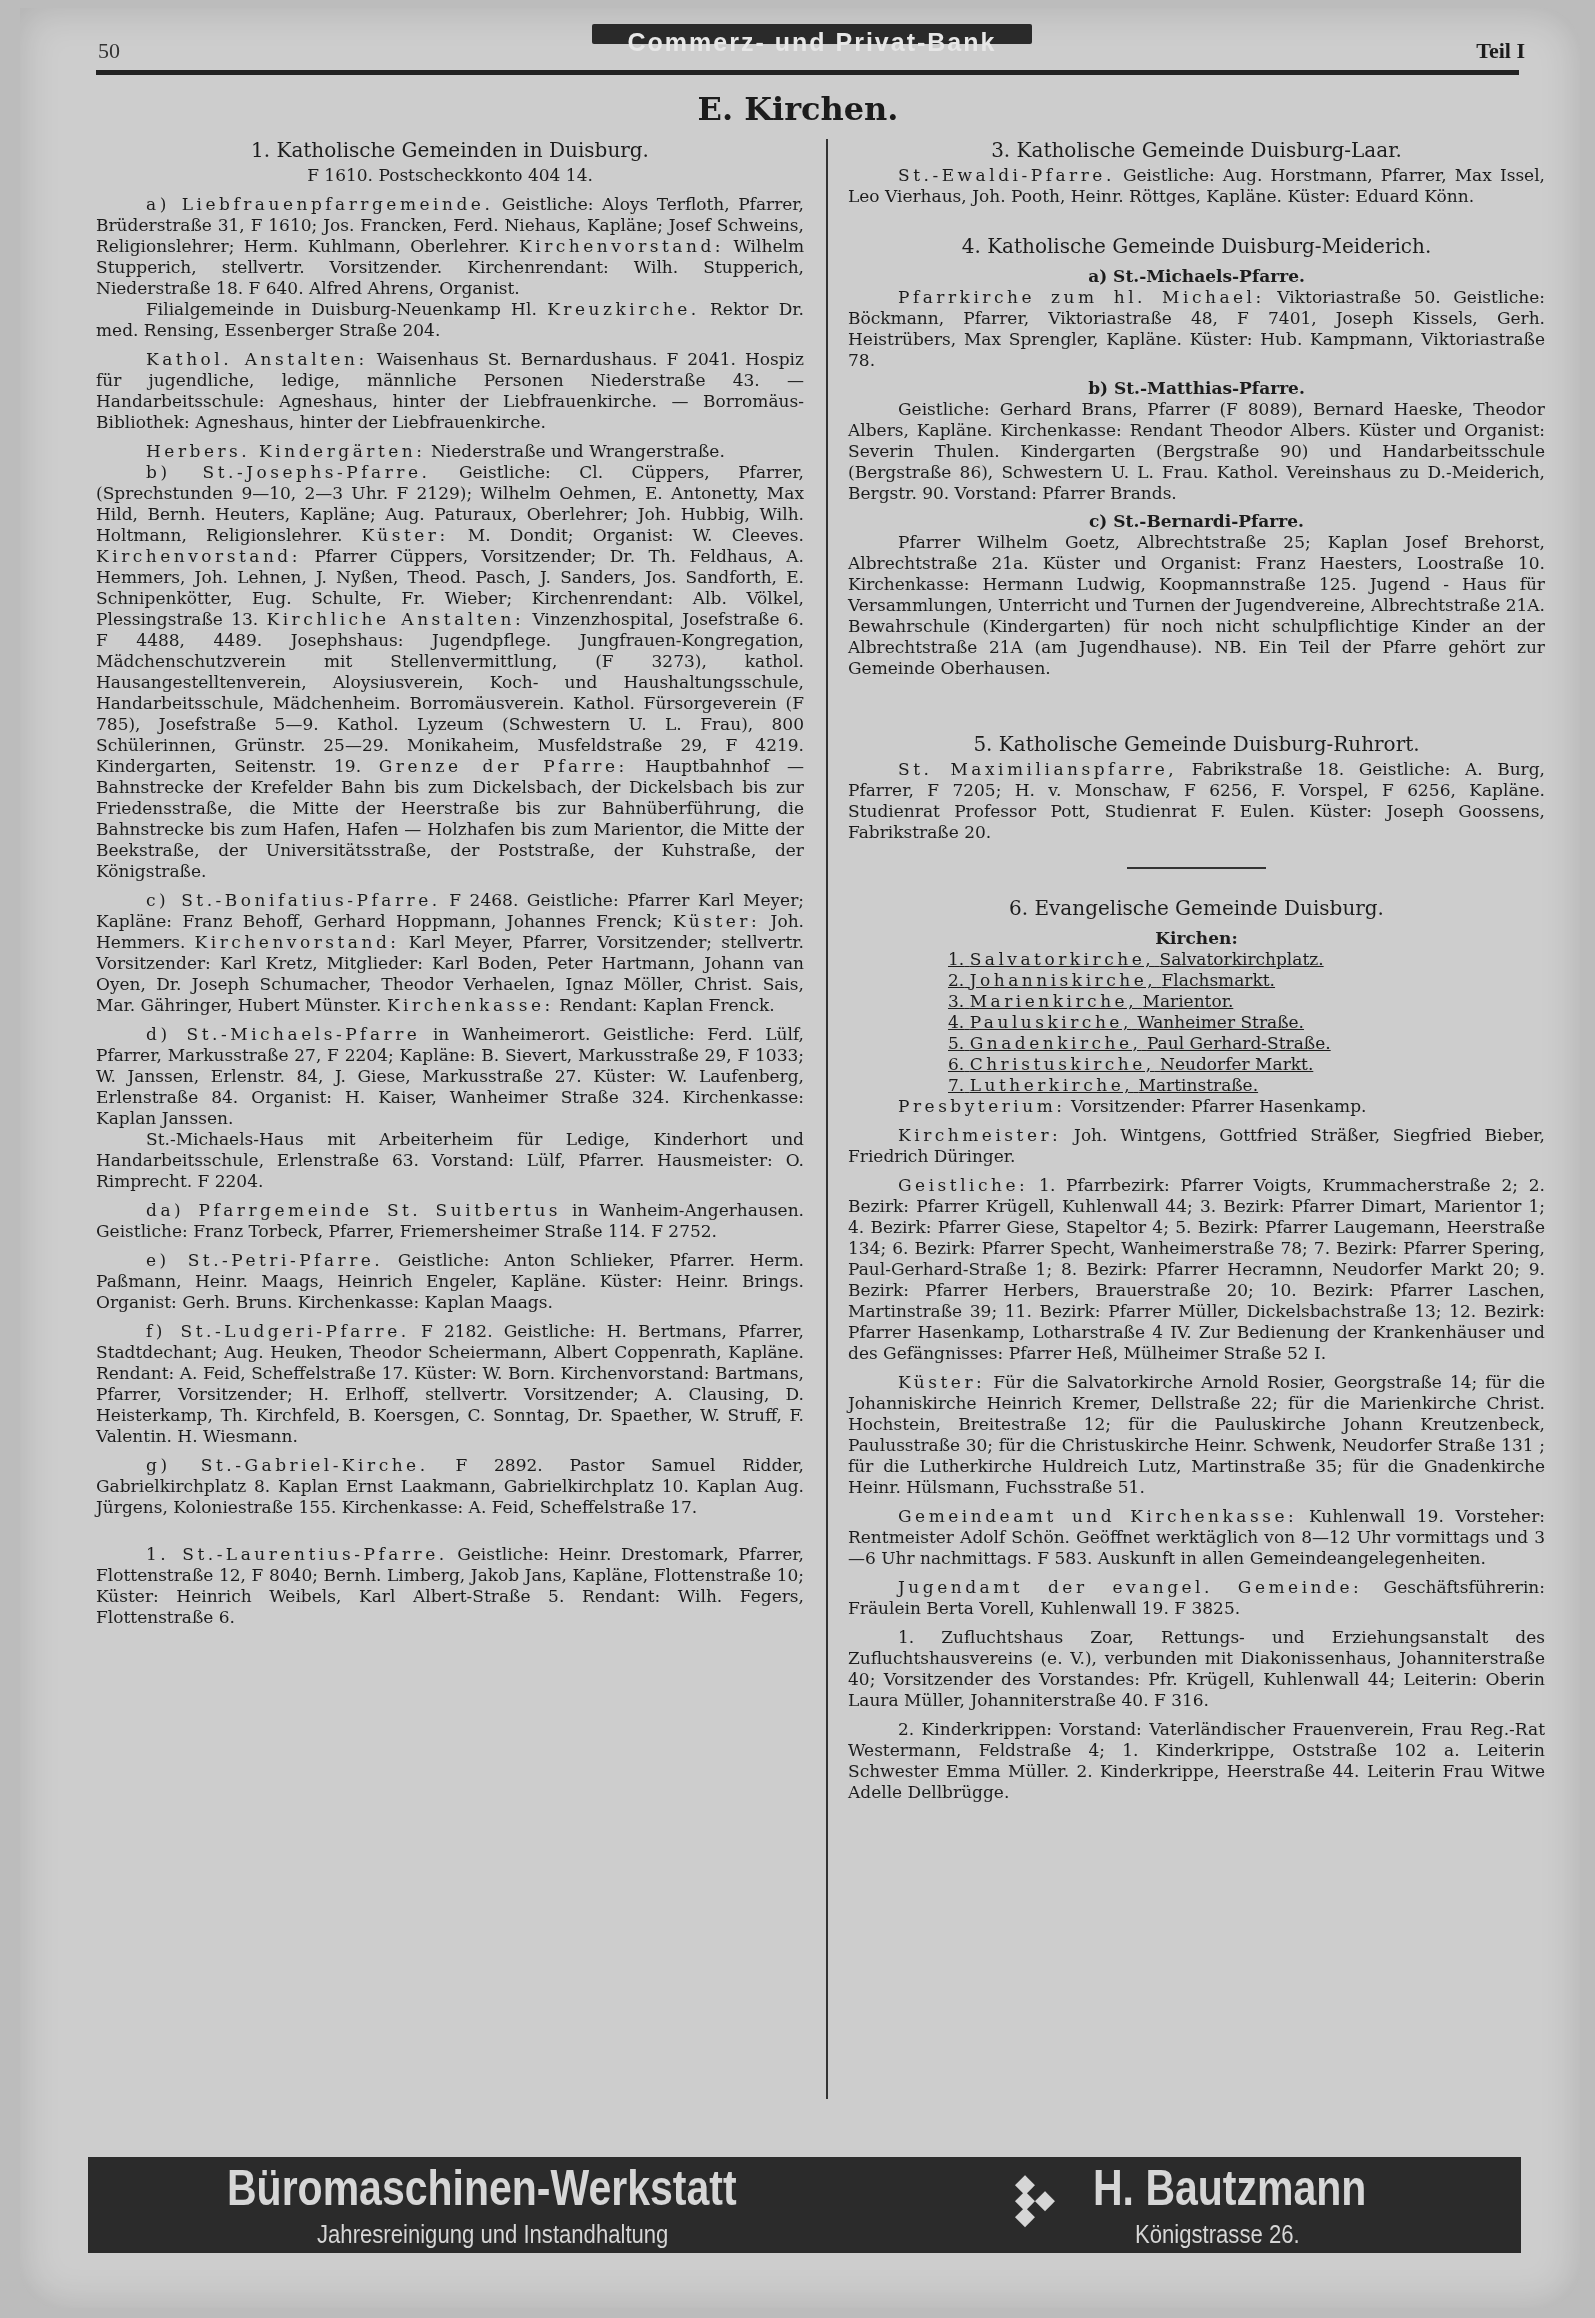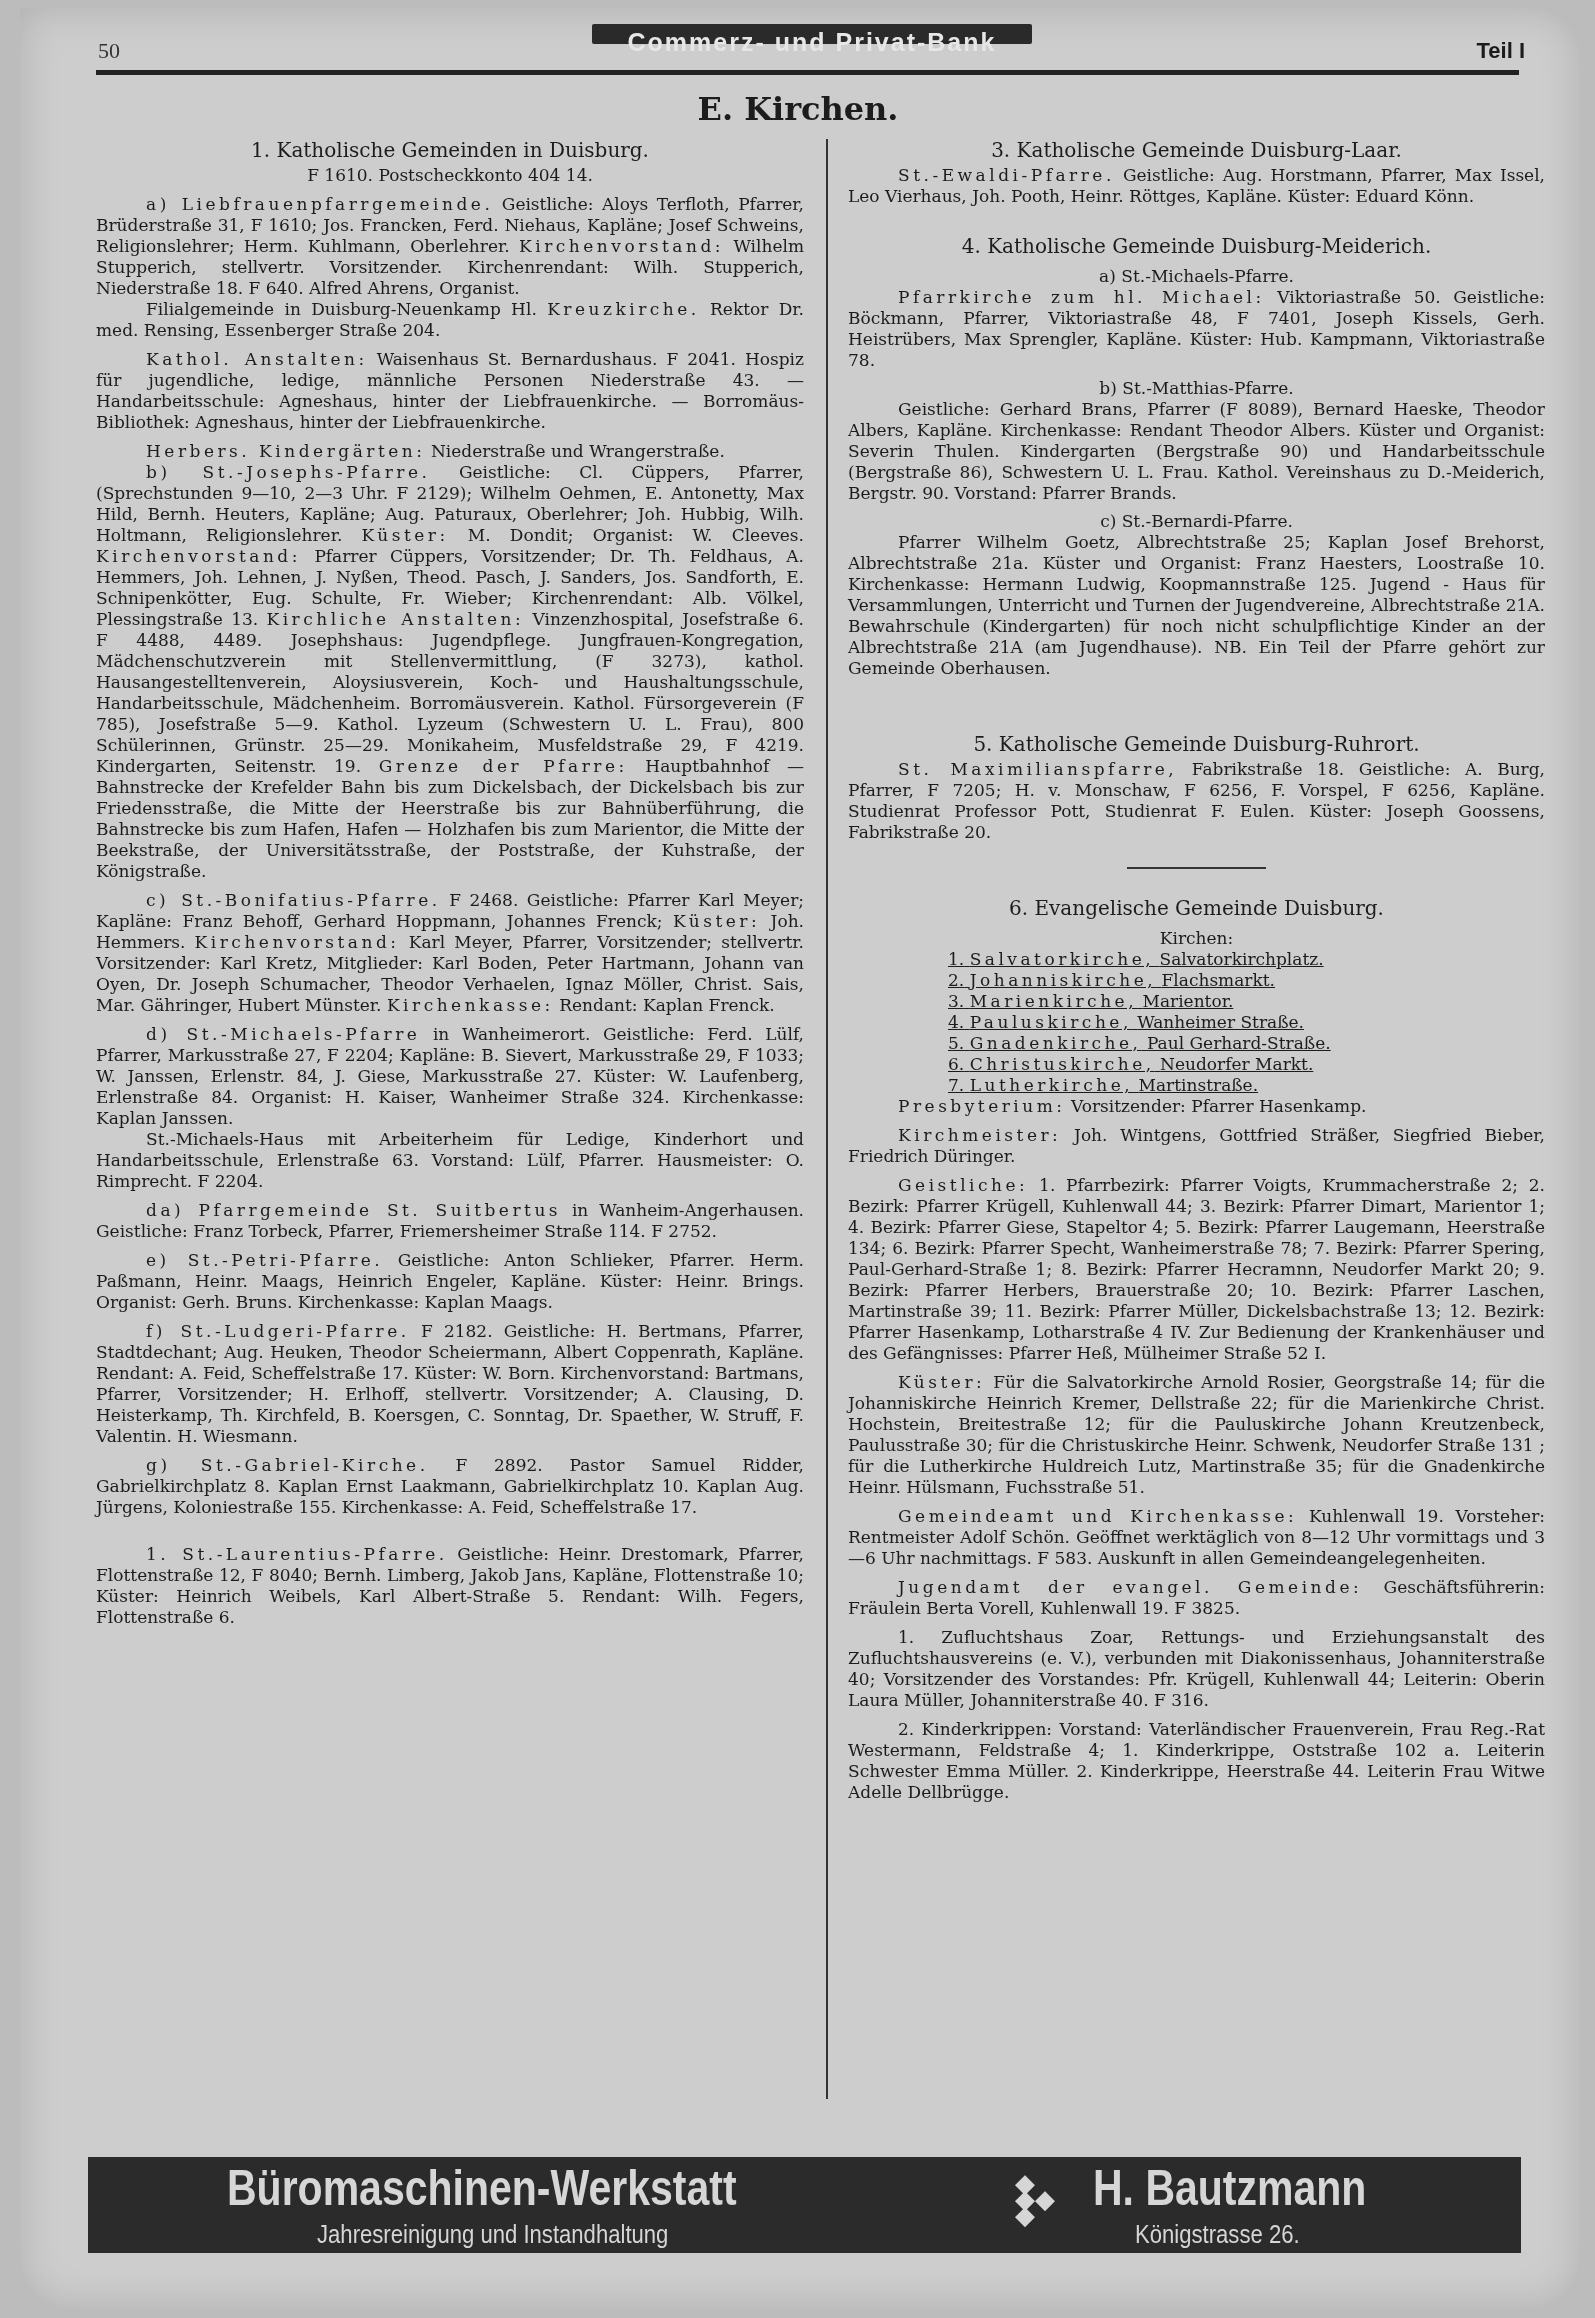--- a/index.html
+++ b/index.html
@@ -25,21 +25,21 @@
   }
   .bank-badge {
     position: absolute; left: 520px; top: 4px; width: 440px; height: 20px;
     background: #2a2a2a; color: #e6e6e6;
     font-family: "Liberation Sans", sans-serif; font-weight: bold;
     font-size: 25px; letter-spacing: 2px; text-align: center; line-height: 36px;
     border-radius: 2px;
   }
   .part-label {
     position: absolute; right: 0; top: 18px;
-    font-family: Liberation Sans, sans-serif; font-weight: bold; font-size: 22px;
+    font-family: Liberation Serif, serif; font-weight: bold; font-size: 22px;
   }
   .header-rule {
     position: absolute; left: 96px; top: 70px; width: 1423px; height: 5px; background: #222;
   }
   .section-title {
     position: absolute; left: 0; right: 0; top: 90px; text-align: center;
     font-family: "DejaVu Serif", serif; font-weight: bold; font-size: 32px;
   }
   .col {
     position: absolute; top: 137px;
@@ -49,21 +49,21 @@
   .col-left { left: 96px; width: 708px; }
   .col-right { left: 848px; width: 697px; }
   .col-divider {
     position: absolute; left: 826px; top: 139px; width: 2px; height: 1960px; background: #333;
   }
   h2 {
     margin: 0 0 2px 0; text-align: center; font-size: 20px; font-weight: normal;
     line-height: 26px;
   }
   h4 {
-    margin: 6px 0 0 0; text-align: center; font-size: 17px; font-weight: normal; line-height: 22px;
+    margin: 6px 0 0 0; text-align: center; font-size: 17px; font-weight: bold; line-height: 22px;
   }
   p { margin: 0; text-indent: 50px; }
   p.center { text-align: center; text-indent: 0; }
   p.gap { margin-top: 8px; }
   .spaced { letter-spacing: 3.5px; }
   .section-gap { height: 26px; }
   .short-rule { width: 139px; height: 2px; background: #333; margin: 24px auto 26px auto; }
   ol.church-list { list-style: none; margin: 0; padding: 0 0 0 100px; text-decoration: underline; }
   ol.church-list li { line-height: 21px; }
   .ad {

